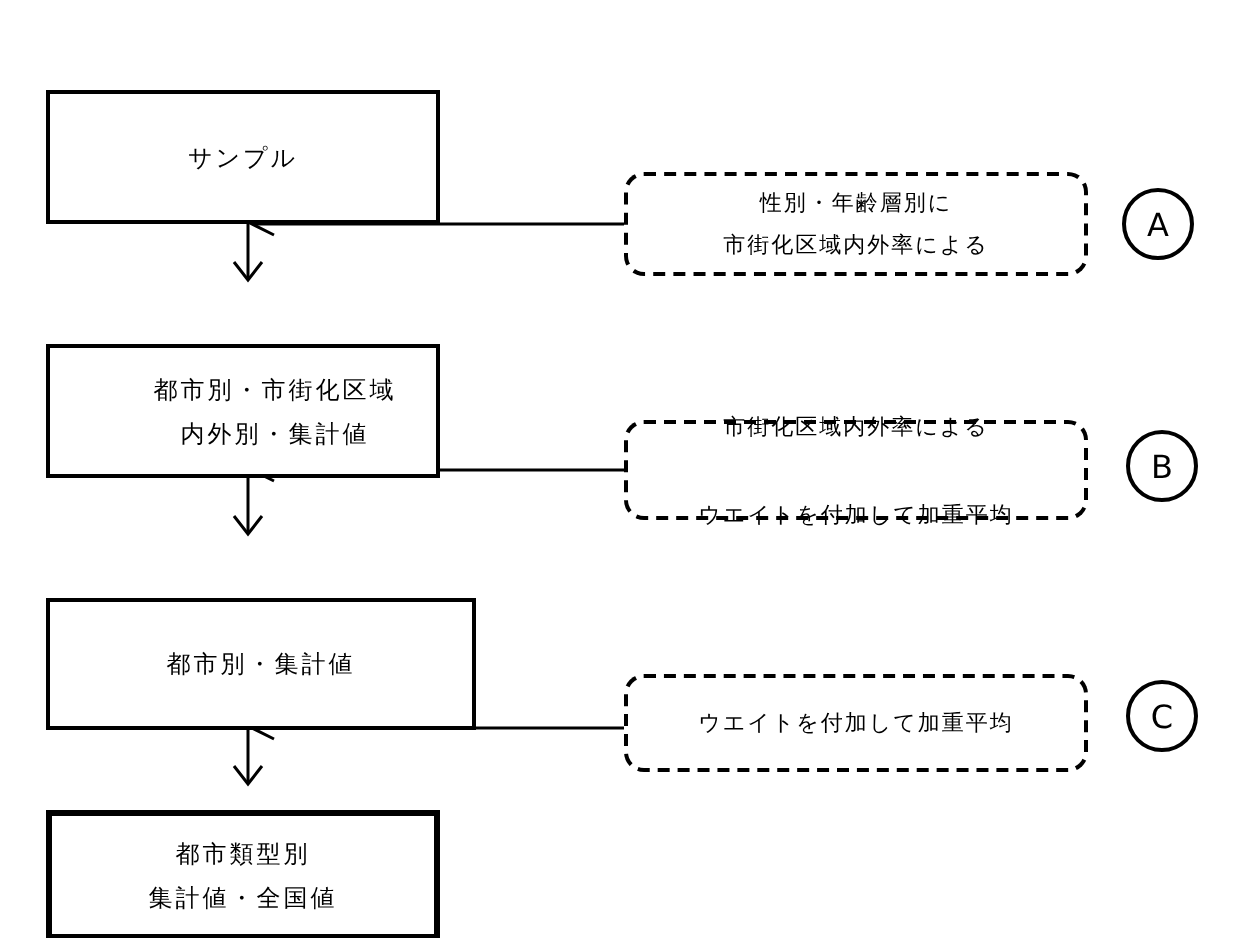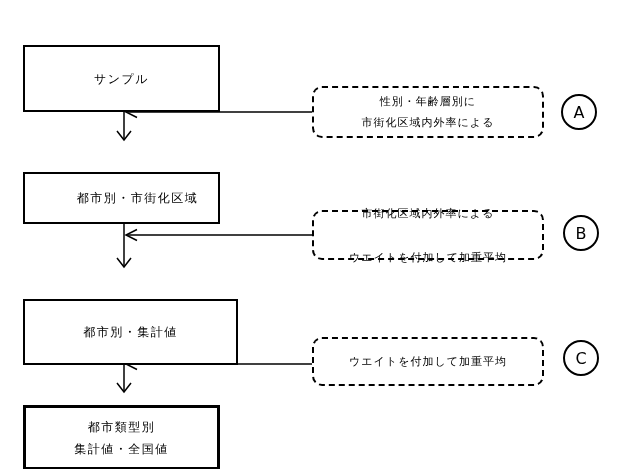--- a/index.html
+++ b/index.html
@@ -21,21 +21,21 @@
     justify-content: center;
     align-items: center;
     text-align: center;
     font-size: 12px;
     letter-spacing: 1.5px;
     line-height: 22px;
     box-sizing: border-box;
     margin-top: 32px;
   }
   #box-sample   { left: 23px; top: 13px;  width: 197px; height: 67px; }
-  #box-cityurb  { left: 23px; top: 140px; width: 197px; height: 52px; padding-left: 32px; }
+  #box-cityurb  { left: 23px; top: 140px; width: 197px; height: 67px; padding-left: 32px; }
   #box-city     { left: 23px; top: 267px; width: 215px; height: 66px; }
   #box-citytype { left: 23px; top: 373px; width: 197px; height: 65px; border-width: 3px; }
   .note {
     position: absolute;
     left: 312px;
     width: 232px;
     border: 2px dashed #000000;
     border-radius: 10px;
     background: #ffffff;
     display: flex;
@@ -104,20 +104,21 @@
     <polyline points="137,229.5 126,235 137,240.5"></polyline>
     <polyline points="137,358.5 126,364 137,369.5"></polyline>
   </svg>
 
   <div class="box" id="box-sample">
     <div>サンプル</div>
   </div>
 
   <div class="box" id="box-cityurb">
     <div>都市別・市街化区域</div>
+    <div>内外別・集計値</div>
   </div>
 
   <div class="box" id="box-city">
     <div>都市別・集計値</div>
   </div>
 
   <div class="box" id="box-citytype">
     <div>都市類型別</div>
     <div>集計値・全国値</div>
   </div>

